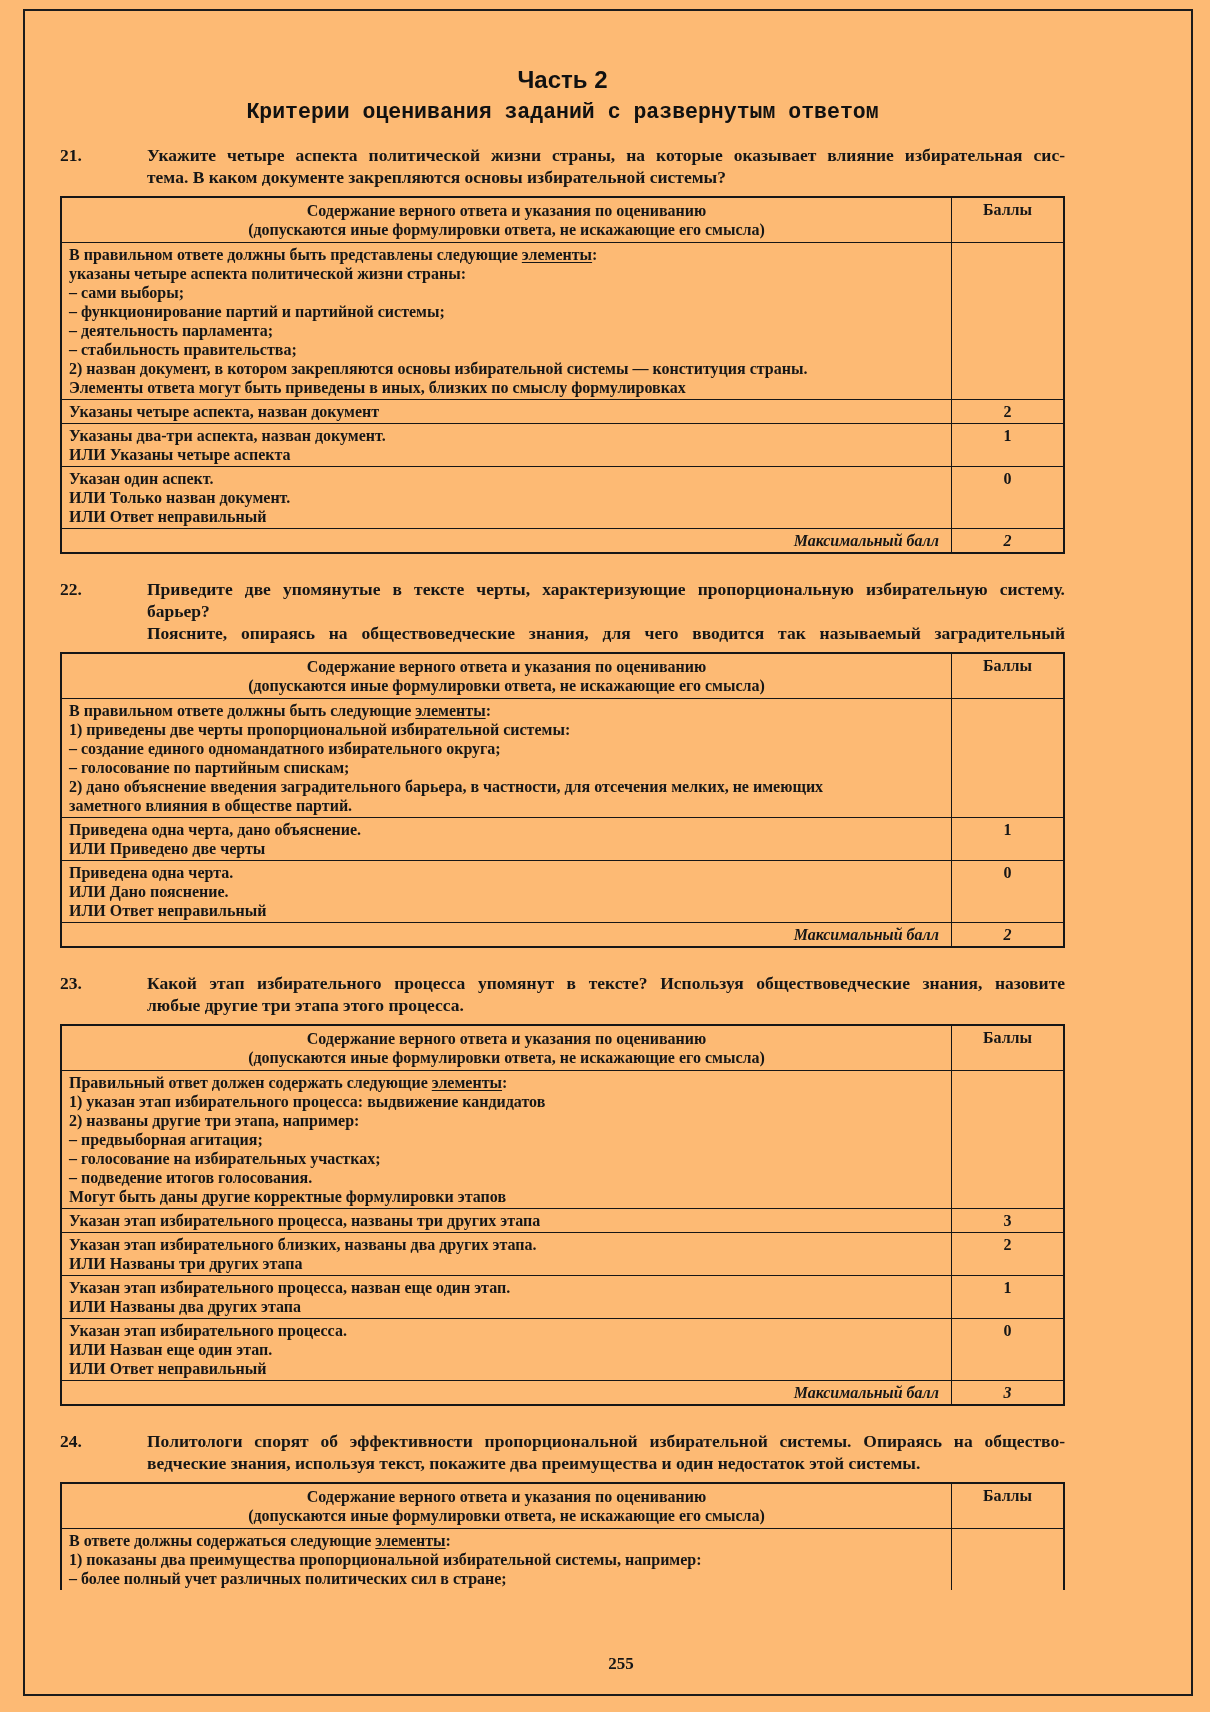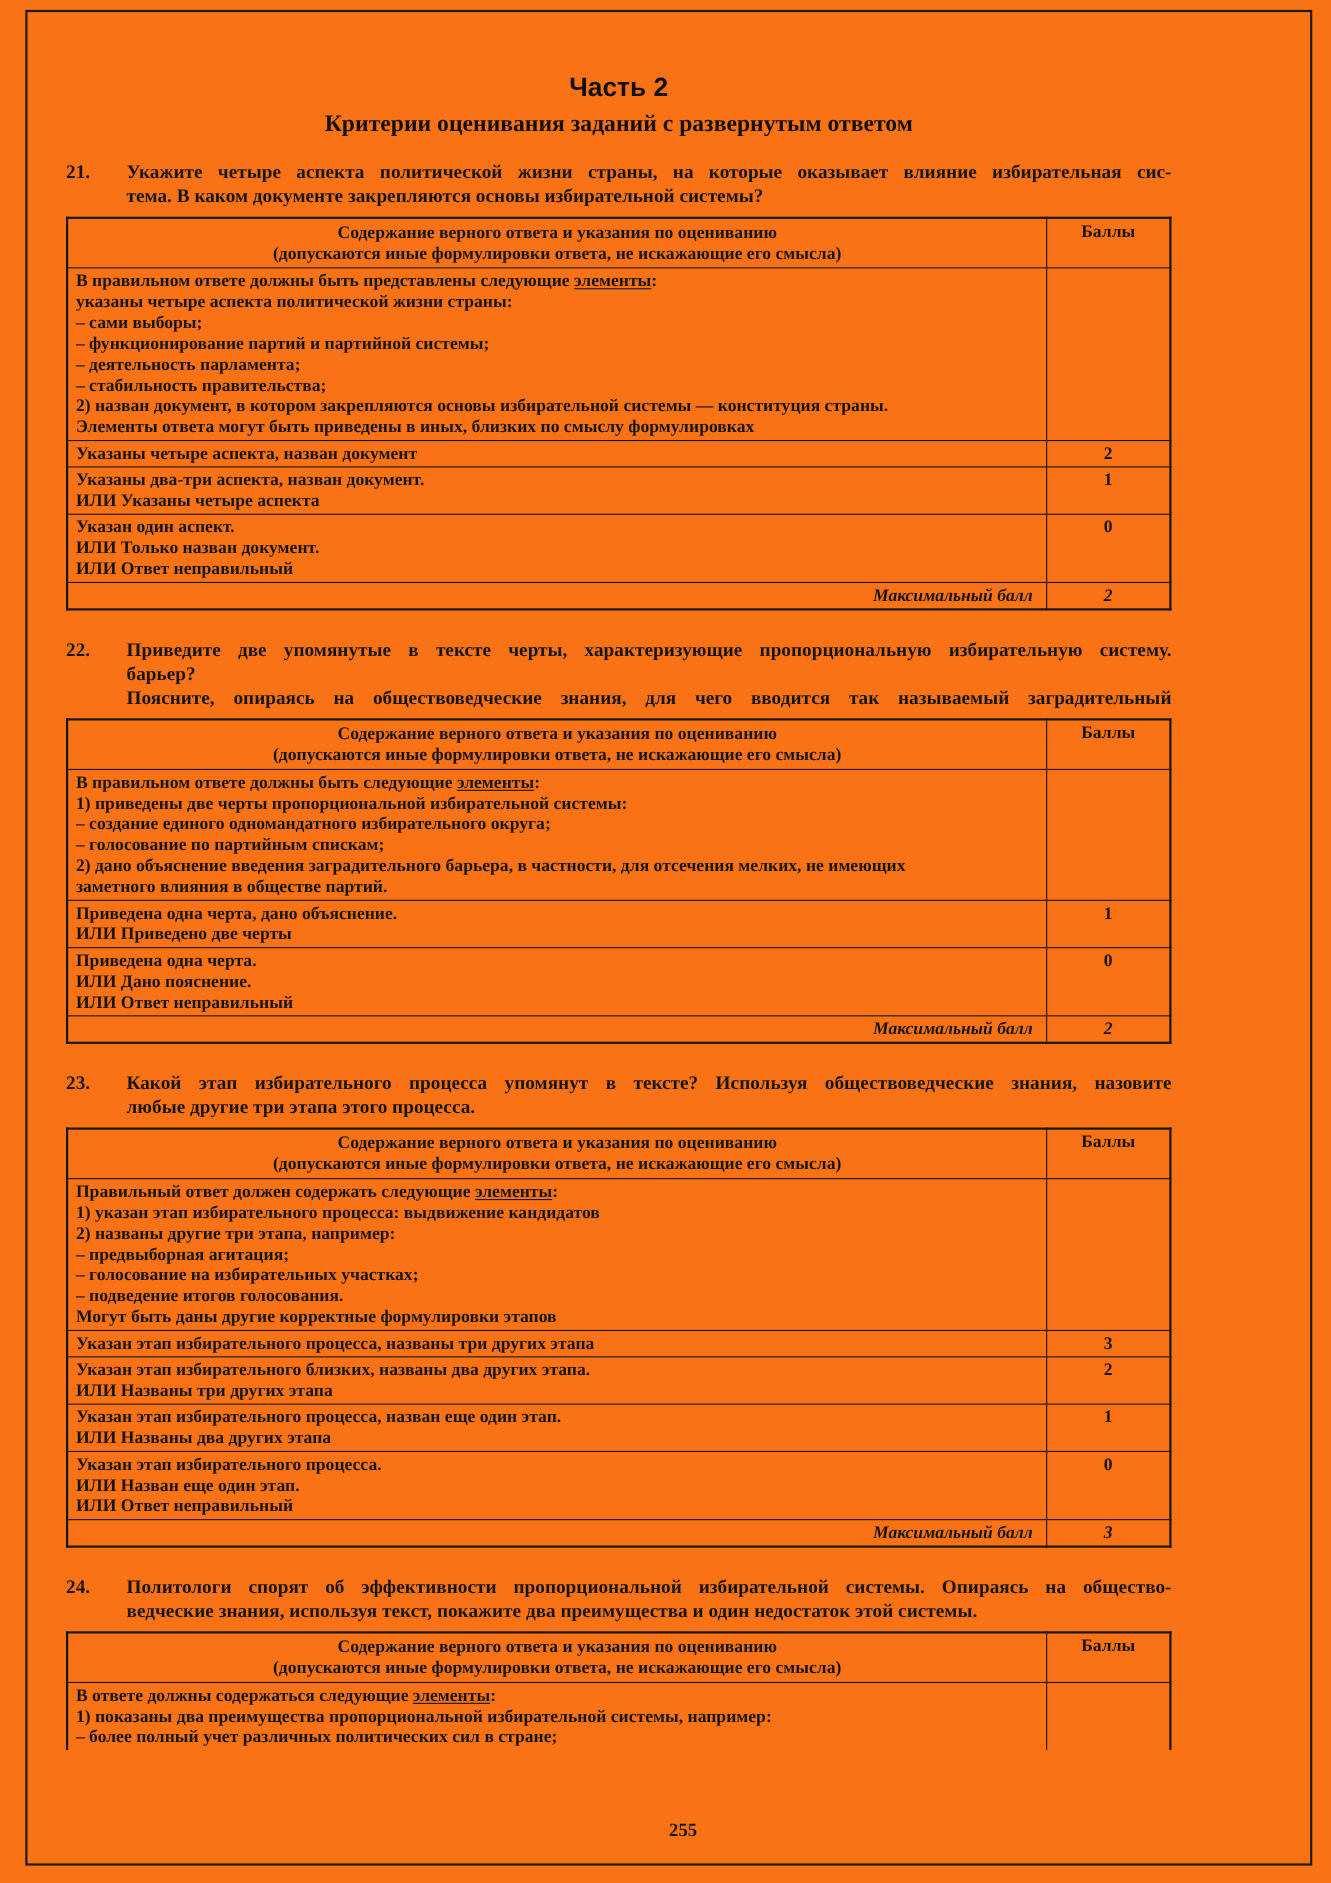--- a/index.html
+++ b/index.html
@@ -2,36 +2,36 @@
 <html><head>
 <meta charset="utf-8">
 <style>
   html,body{margin:0;padding:0;}
   body{
     width:1210px;height:1712px;position:relative;overflow:hidden;
     background:#f6f5f1;
     font-family:"Liberation Serif", serif;
     color:#161616;
   }
-  .sheet{position:absolute;inset:0;background:#f97316;}
+  .sheet{position:absolute;inset:0;background:#fdba74;}
   .frame{
     position:absolute;left:23px;top:9px;right:17px;bottom:16px;
     border:2px solid #1c1c1c;pointer-events:none;
   }
   .content{position:absolute;left:60px;top:66px;width:1005px;}
   .part-title{
     margin:0 0 6px 0;text-align:center;
     font-family:"Liberation Sans", sans-serif;font-weight:700;font-size:24px;color:#111;
   }
   .doc-title{
     margin:0 0 20px 0;text-align:center;
-    font-family:Liberation Serif, serif;font-weight:700;font-size:21.5px;color:#111;
+    font-family:Liberation Mono, monospace;font-weight:700;font-size:21.5px;color:#111;
   }
   .question{margin-bottom:24px;}
-  .q-head{display:flex;margin-bottom:8px;}
+  .q-head{display:flex;margin-bottom:8px;gap:32px;}
   .q-num{flex:0 0 55px;font-weight:700;font-size:17.5px;line-height:22px;}
   .q-text{flex:1;font-size:17.5px;line-height:22px;font-weight:600;}
   .q-line.just{text-align:justify;text-align-last:justify;}
   table.crit{
     width:100%;border-collapse:collapse;border:2.5px solid #161616;
     table-layout:fixed;
   }
   table.crit.truncated{border-bottom:none;}
   table.crit.truncated td{border-bottom:none;margin-left:40px;}
   .crit th,.crit td{

